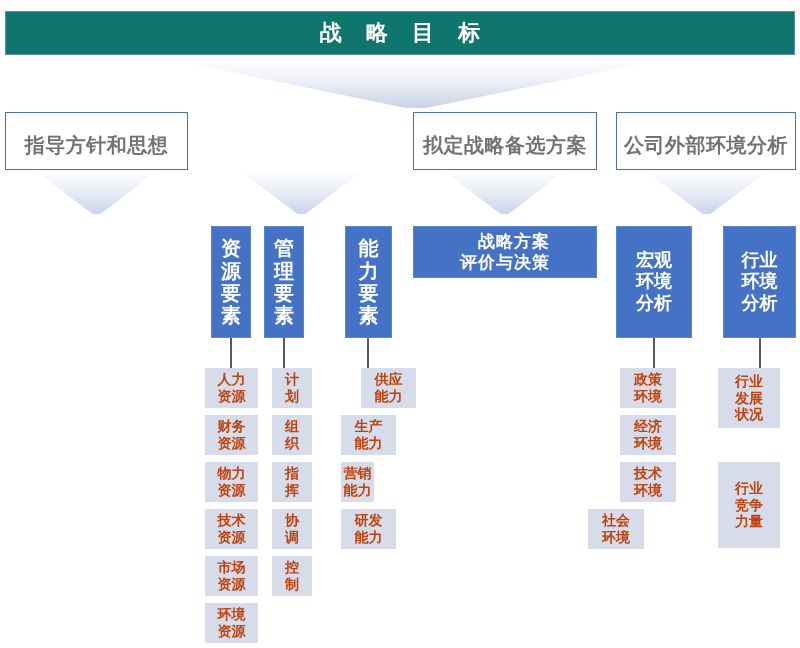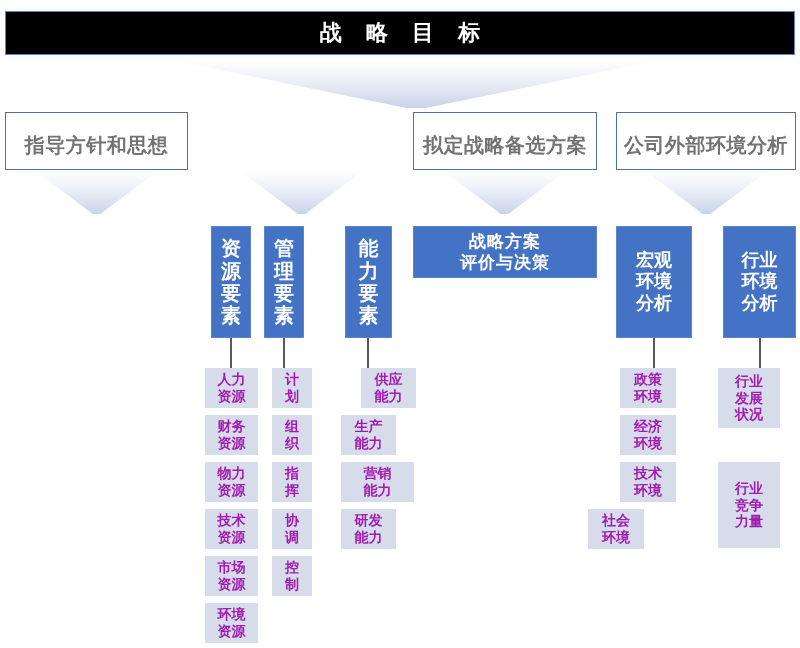--- a/index.html
+++ b/index.html
@@ -18,21 +18,21 @@
     overflow: hidden;
   }
 
   
   .banner {
     position: absolute;
     left: 5px;
     top: 11px;
     width: 790px;
     height: 44px;
-    background: #000000;
+    background: #0f766e;
     border: 1px solid #5b85cf;
     box-sizing: border-box;
     display: flex;
     align-items: center;
     justify-content: center;
   }
   .banner-text {
     color: #ffffff;
     font-size: 22px;
     font-weight: bold;
@@ -130,21 +130,21 @@
 
   
   .sbox {
     position: absolute;
     background: #d6dce9;
     display: flex;
     align-items: center;
     justify-content: center;
   }
   .sbox-text {
-    color: #a21caf;
+    color: #c2410c;
     font-size: 14px;
     font-weight: bold;
     line-height: 1.18;
     text-align: center;
     white-space: pre-line;
   }
 </style>
 </head>
 <body>
 
@@ -166,21 +166,21 @@
     <span class="obox-text">公司外部环境分析</span>
   </div>
 
   <div class="chev small" style="left:34px;"></div>
   <div class="chev small" style="left:239px;"></div>
   <div class="chev small" style="left:442px;"></div>
   <div class="chev small" style="left:644px;"></div>
 
 
   <div class="solid" style="left:413px;top:226px;width:184px;height:52px;">
-    <span class="solid-text" style="white-space:pre-line;">战略方案
+    <span class="solid-text" style="white-space:pre-line;text-align:right;">战略方案
 评价与决策</span>
   </div>
 
   <div class="vhead" style="left:211px;top:226px;width:40px;height:112px;">
     <span class="vhead-text">资
 源
 要
 素</span>
   </div>
   <div class="stub" style="left:230px;top:338px;height:30px;"></div>
@@ -245,21 +245,21 @@
   </div>
   <div class="stub" style="left:367px;top:338px;height:30px;"></div>
   <div class="sbox" style="left:341px;top:368px;width:55px;height:40px;margin-left:20px;">
     <span class="sbox-text">供应
 能力</span>
   </div>
   <div class="sbox" style="left:341px;top:415px;width:55px;height:40px;">
     <span class="sbox-text">生产
 能力</span>
   </div>
-  <div class="sbox" style="left:341px;top:462px;width:73px;height:40px;">
+  <div class="sbox" style="left:341px;top:462px;width:33px;height:40px;">
     <span class="sbox-text">营销
 能力</span>
   </div>
   <div class="sbox" style="left:341px;top:509px;width:55px;height:40px;">
     <span class="sbox-text">研发
 能力</span>
   </div>
 
   <div class="vhead compact" style="left:616px;top:226px;width:76px;height:112px;">
     <span class="vhead-text">宏观

